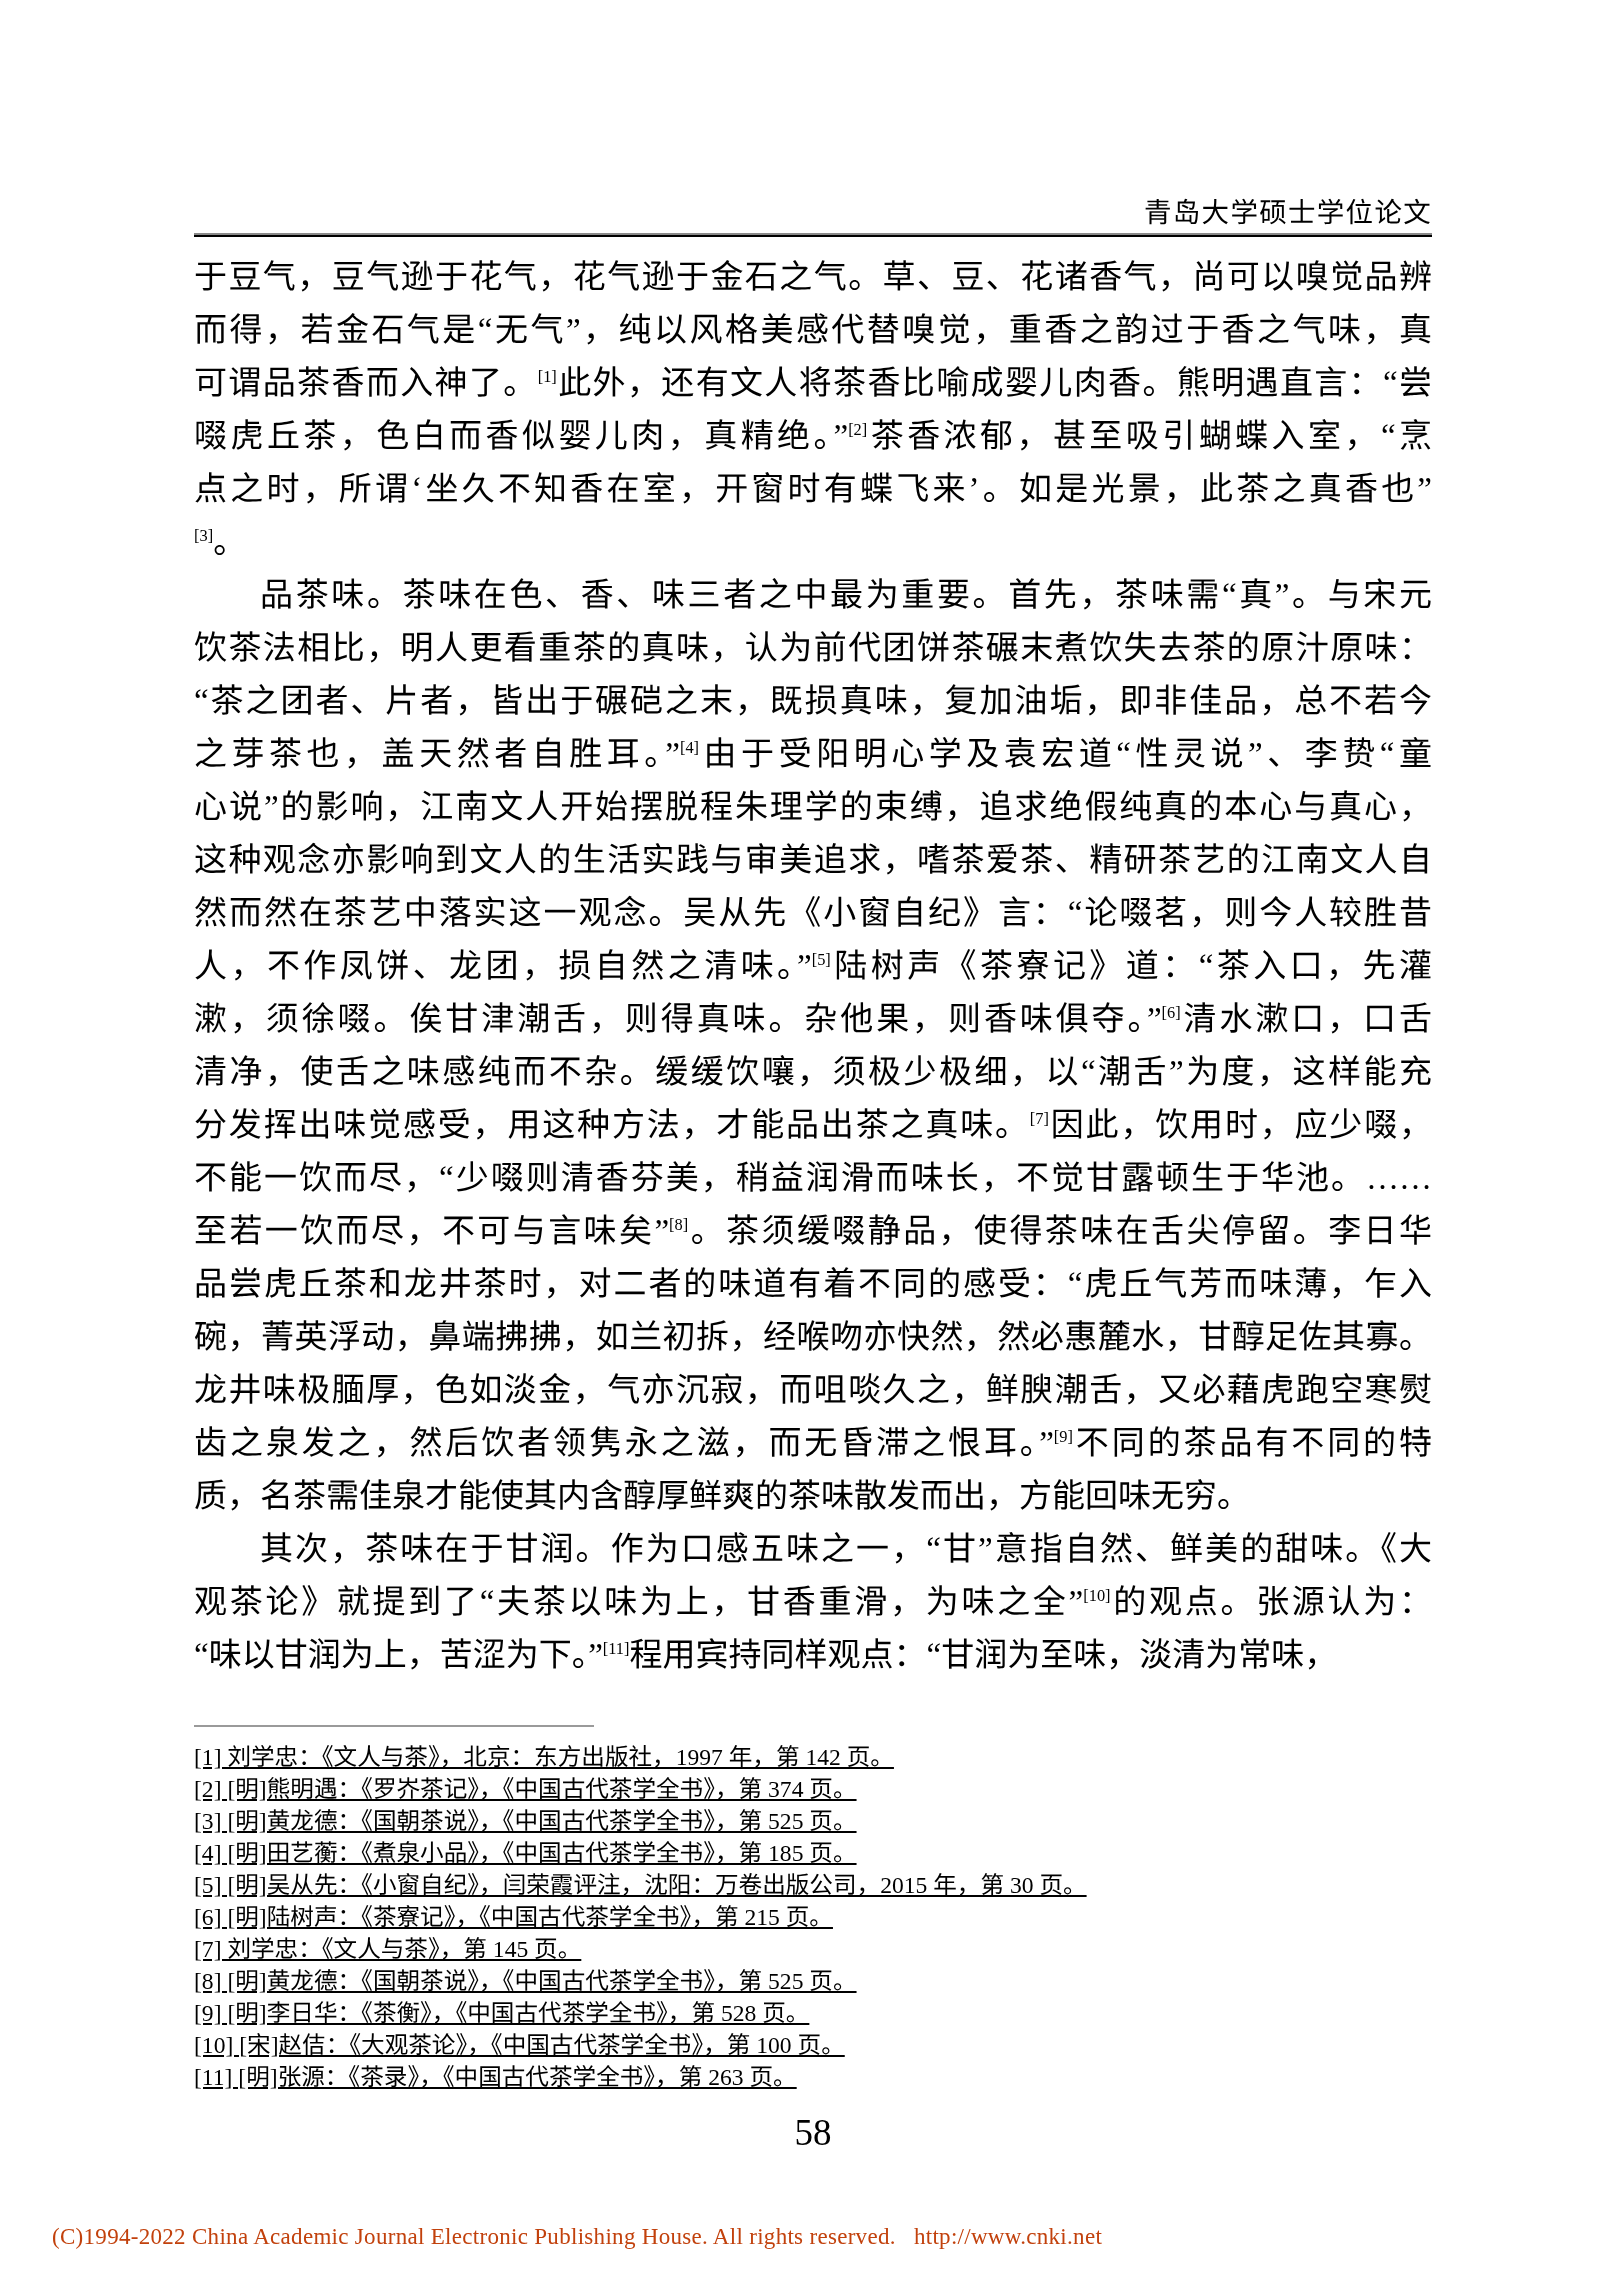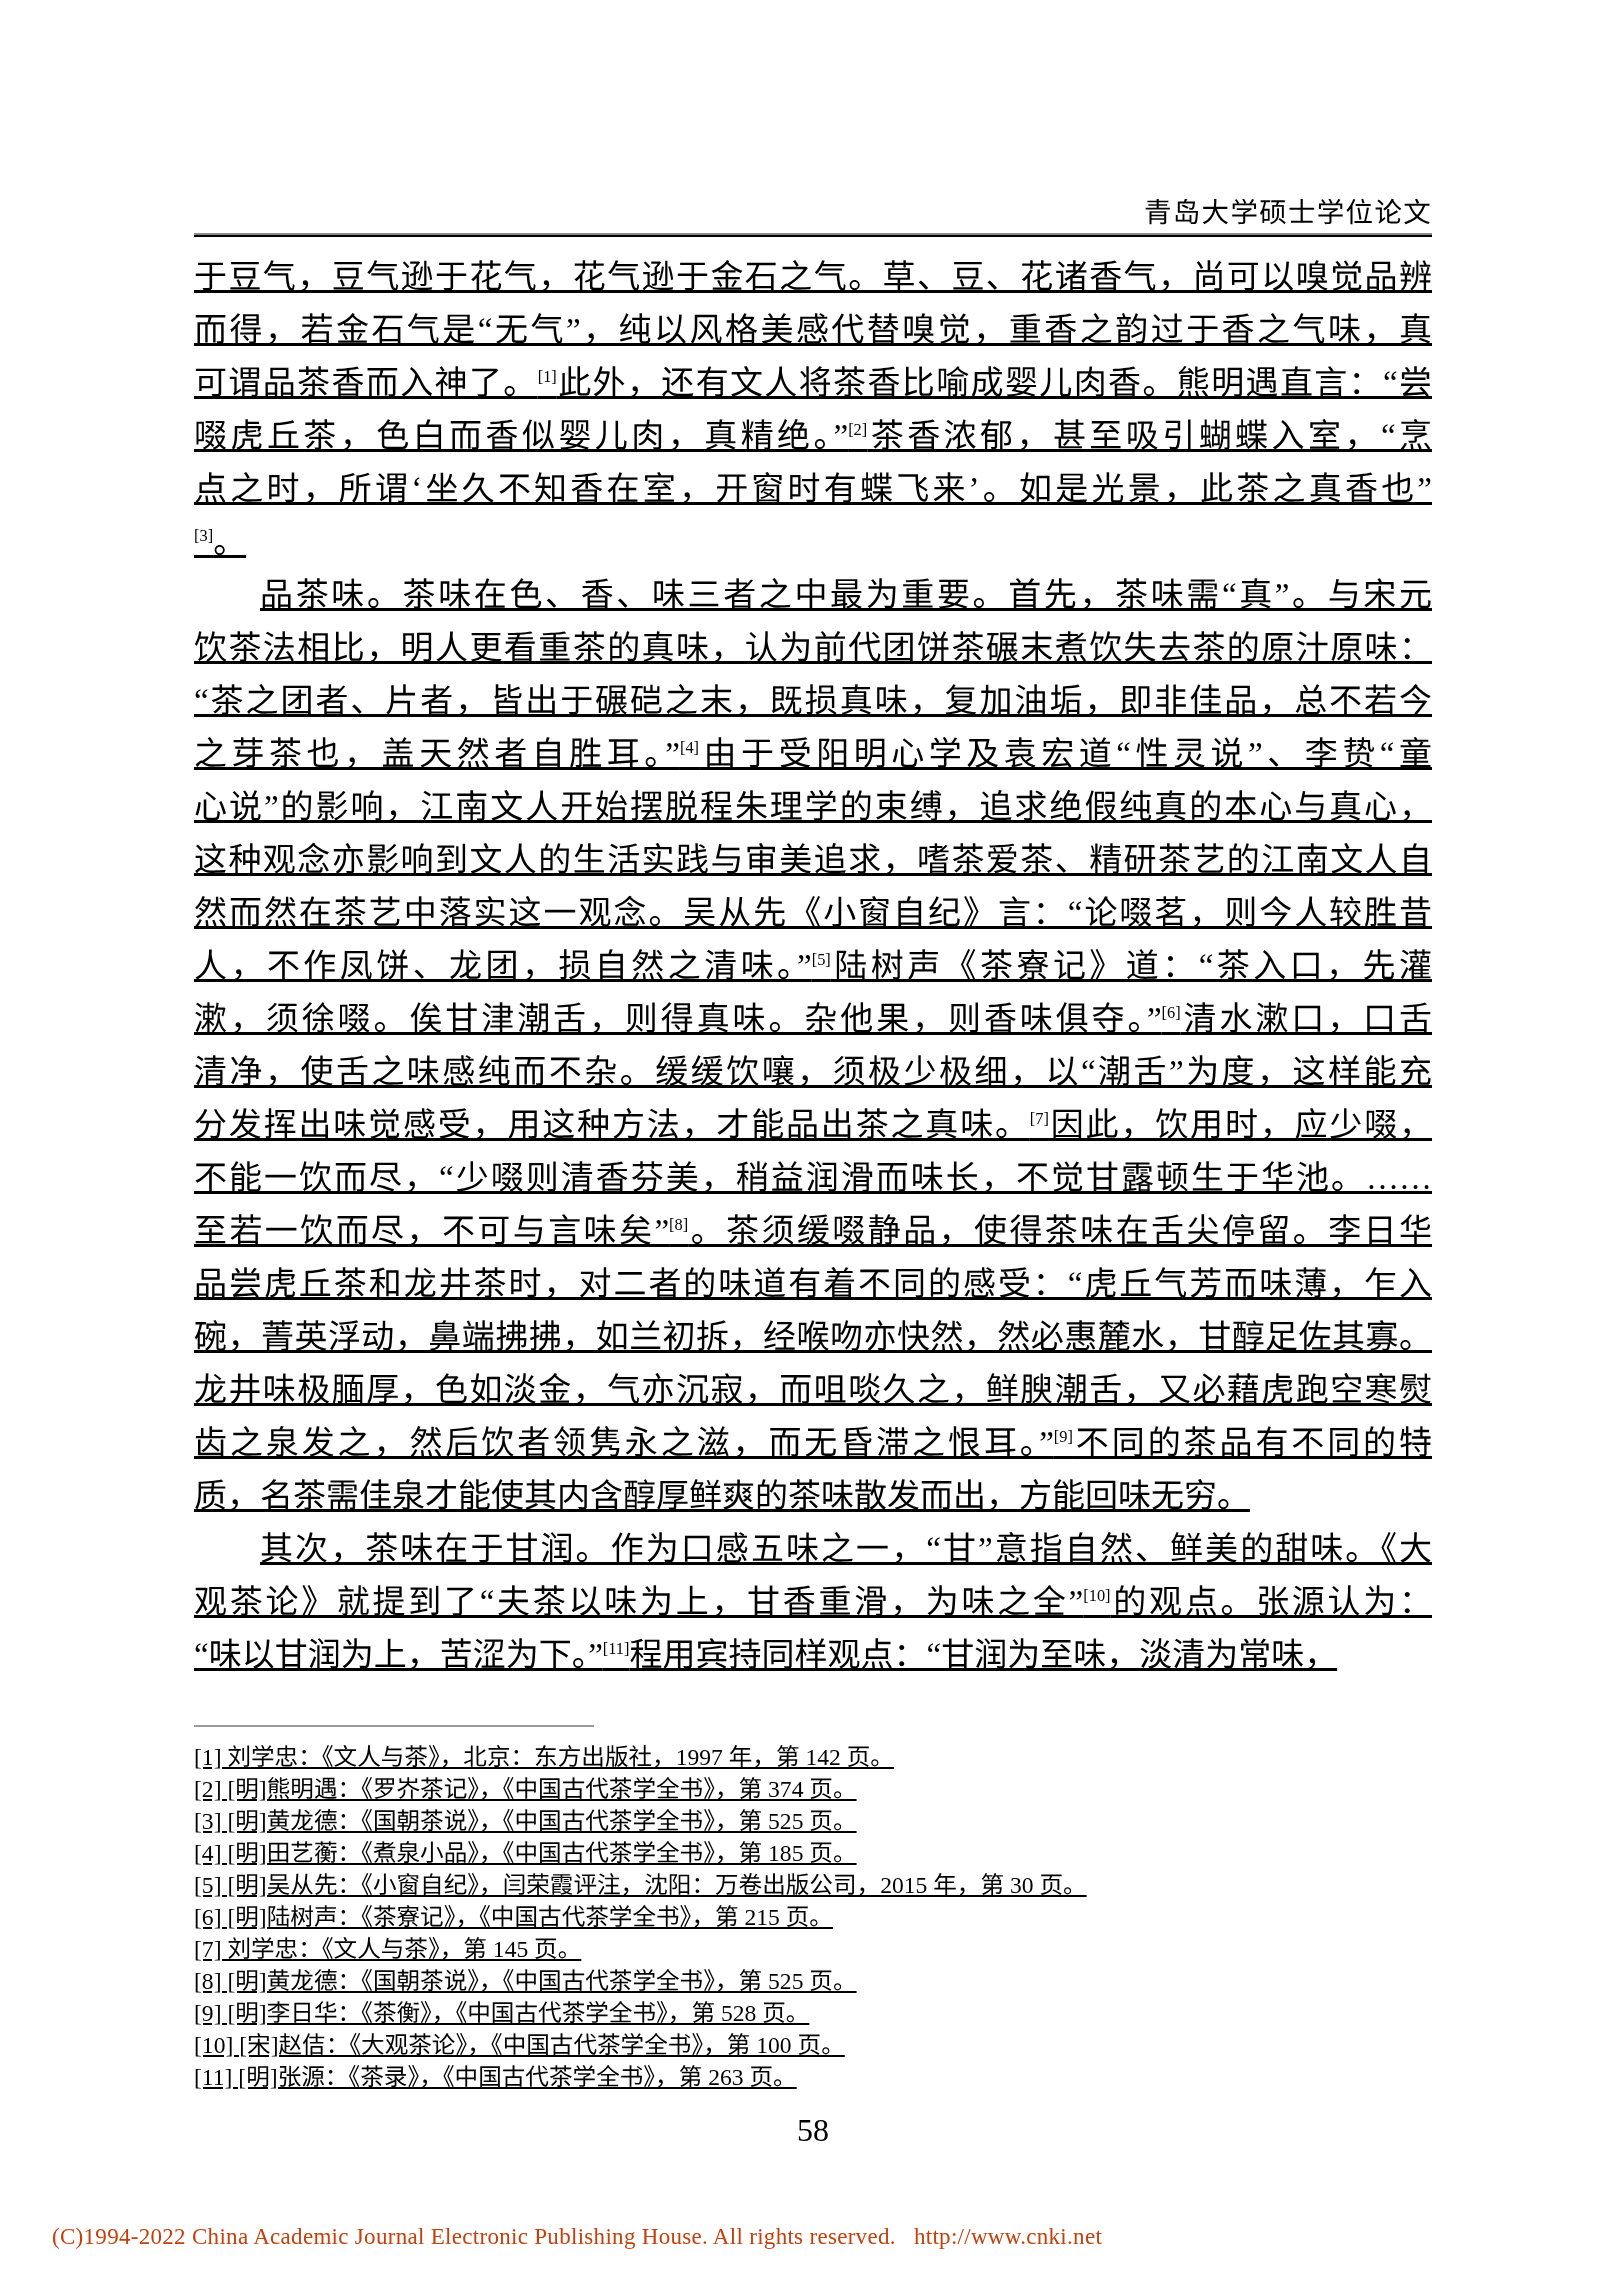--- a/index.html
+++ b/index.html
@@ -22,21 +22,21 @@
     position: absolute; top: 233px; left: 194px; width: 1238px; height: 3.9px;
     background: linear-gradient(180deg, #8a8a8a 0%, #8a8a8a 38%, #000 62%, #000 100%);
   }
 
   .body-text {
     position: absolute; top: 251px; left: 194px; width: 1238px;
   }
   .line {
     font-size: 33px; line-height: 53px; height: 53px;
     text-align: justify; text-align-last: justify;
-    white-space: normal; overflow: visible; text-decoration: underline;
+    white-space: normal; overflow: visible;
   }
   .line.last { text-align-last: left; }
   .line.indent { text-indent: 2em; }
   .line sup {
     font-size: 16.4px; line-height: 0; vertical-align: super;
     letter-spacing: 0;
   }
 
   .fn-separator {
     position: absolute; top: 1725px; left: 194px; width: 400px; height: 2px;
@@ -45,21 +45,21 @@
   .footnotes {
     position: absolute; top: 1741px; left: 194px; width: 1263px; text-decoration: underline;
   }
   .fn-line {
     font-size: 23.6px; line-height: 32px; height: 32px;
     white-space: pre; text-align: left;
   }
 
   .page-number {
     position: absolute; top: 2111px; left: 194px; width: 1238px;
-    text-align: center; font-size: 32px; line-height: 1.2;
+    text-align: center; font-size: 37px; line-height: 1.2;
   }
 
   .footer-text {
     position: absolute; top: 2224px; left: 52px; width: 1538px;
     font-size: 23px; color: #c2410c; white-space: pre;
     letter-spacing: 0.3px;
   }
 </style>
 </head>
 <body>

